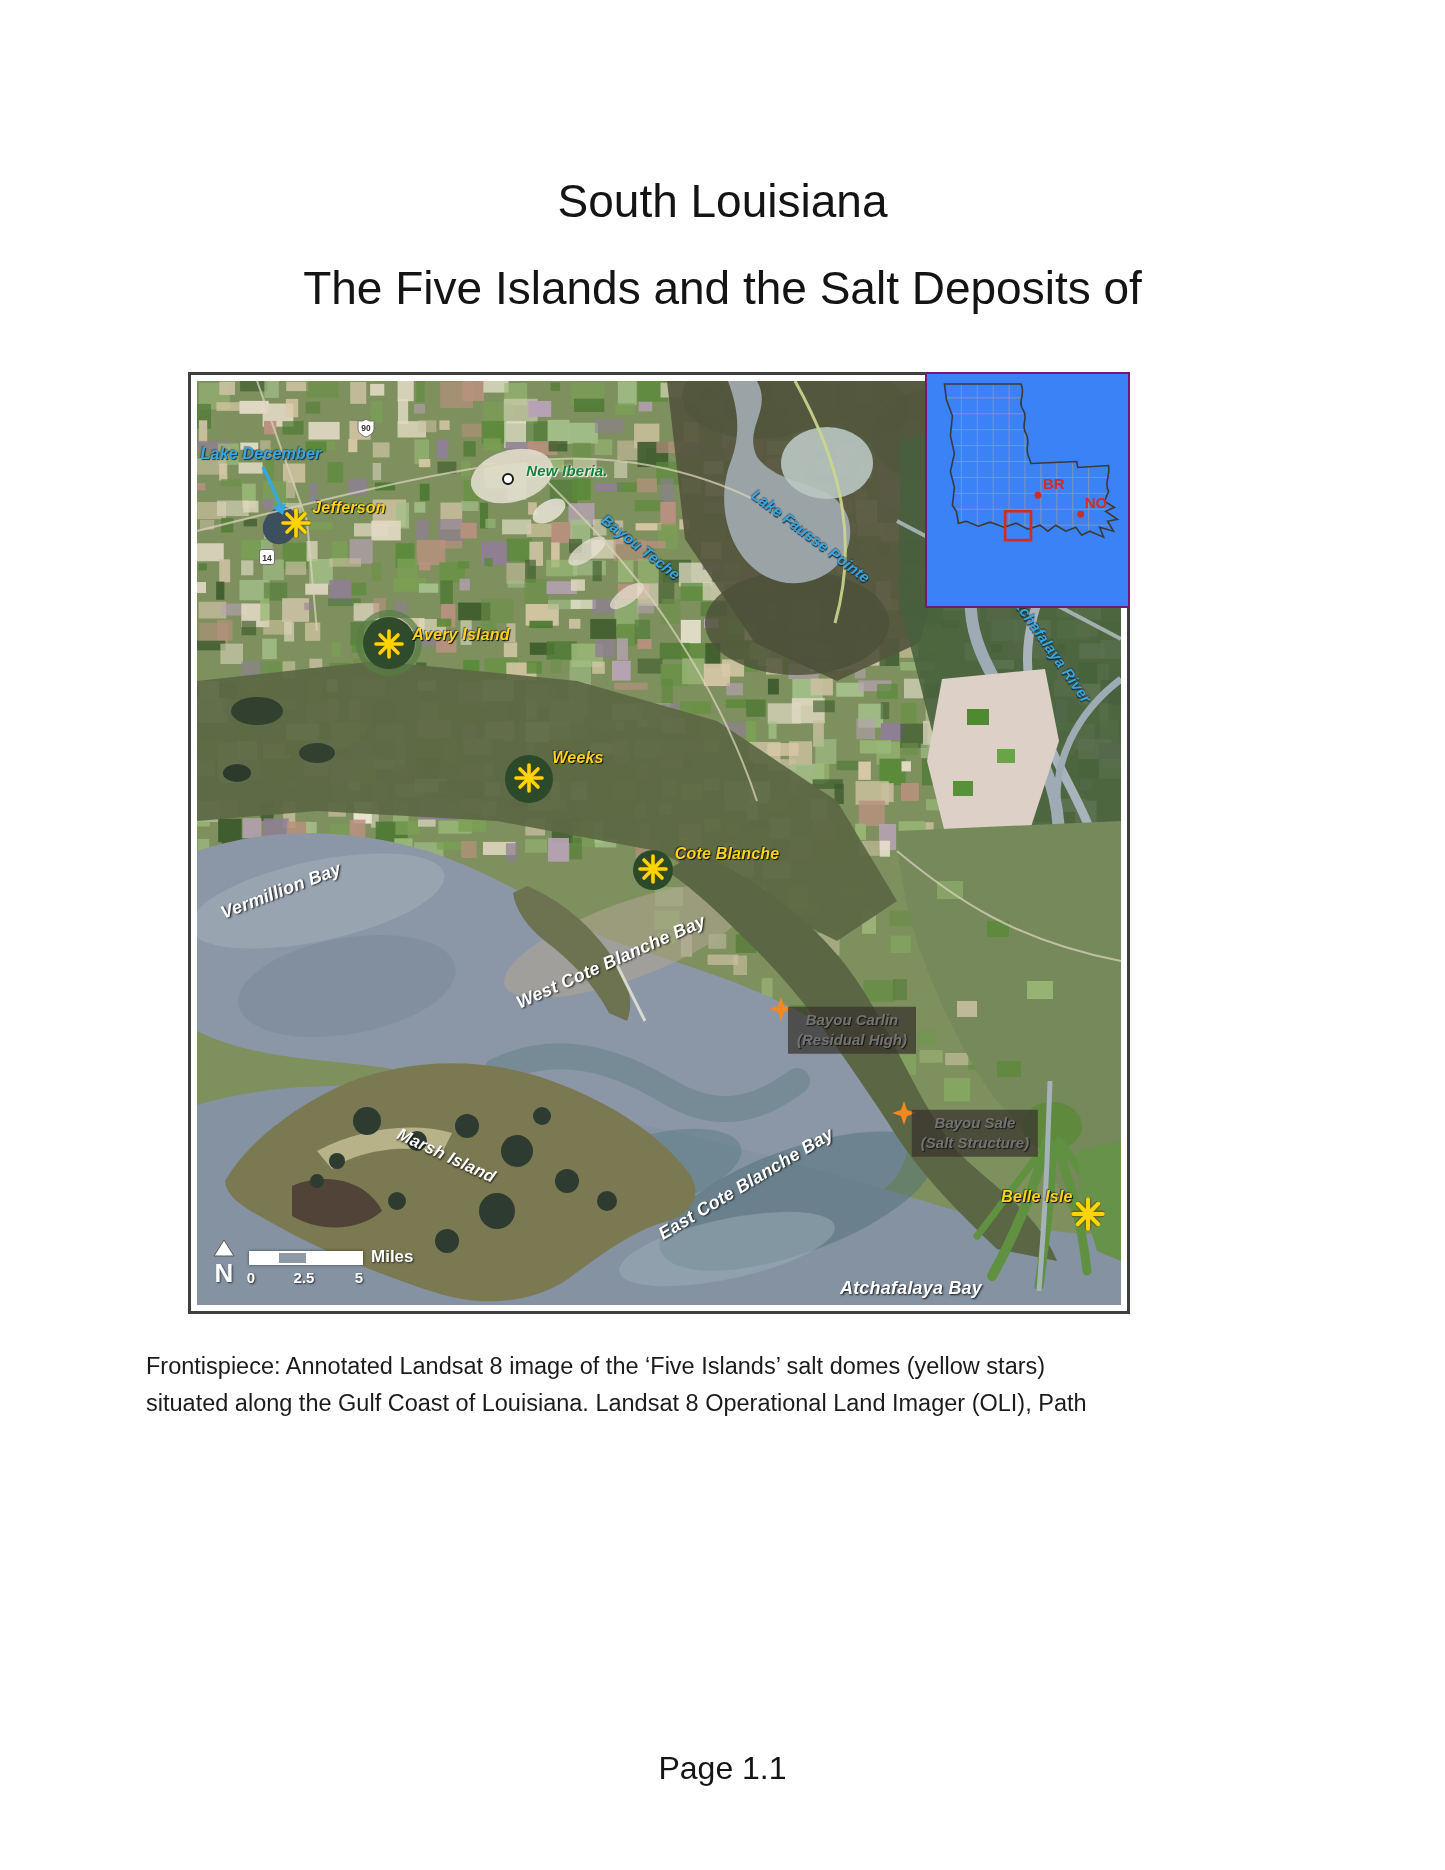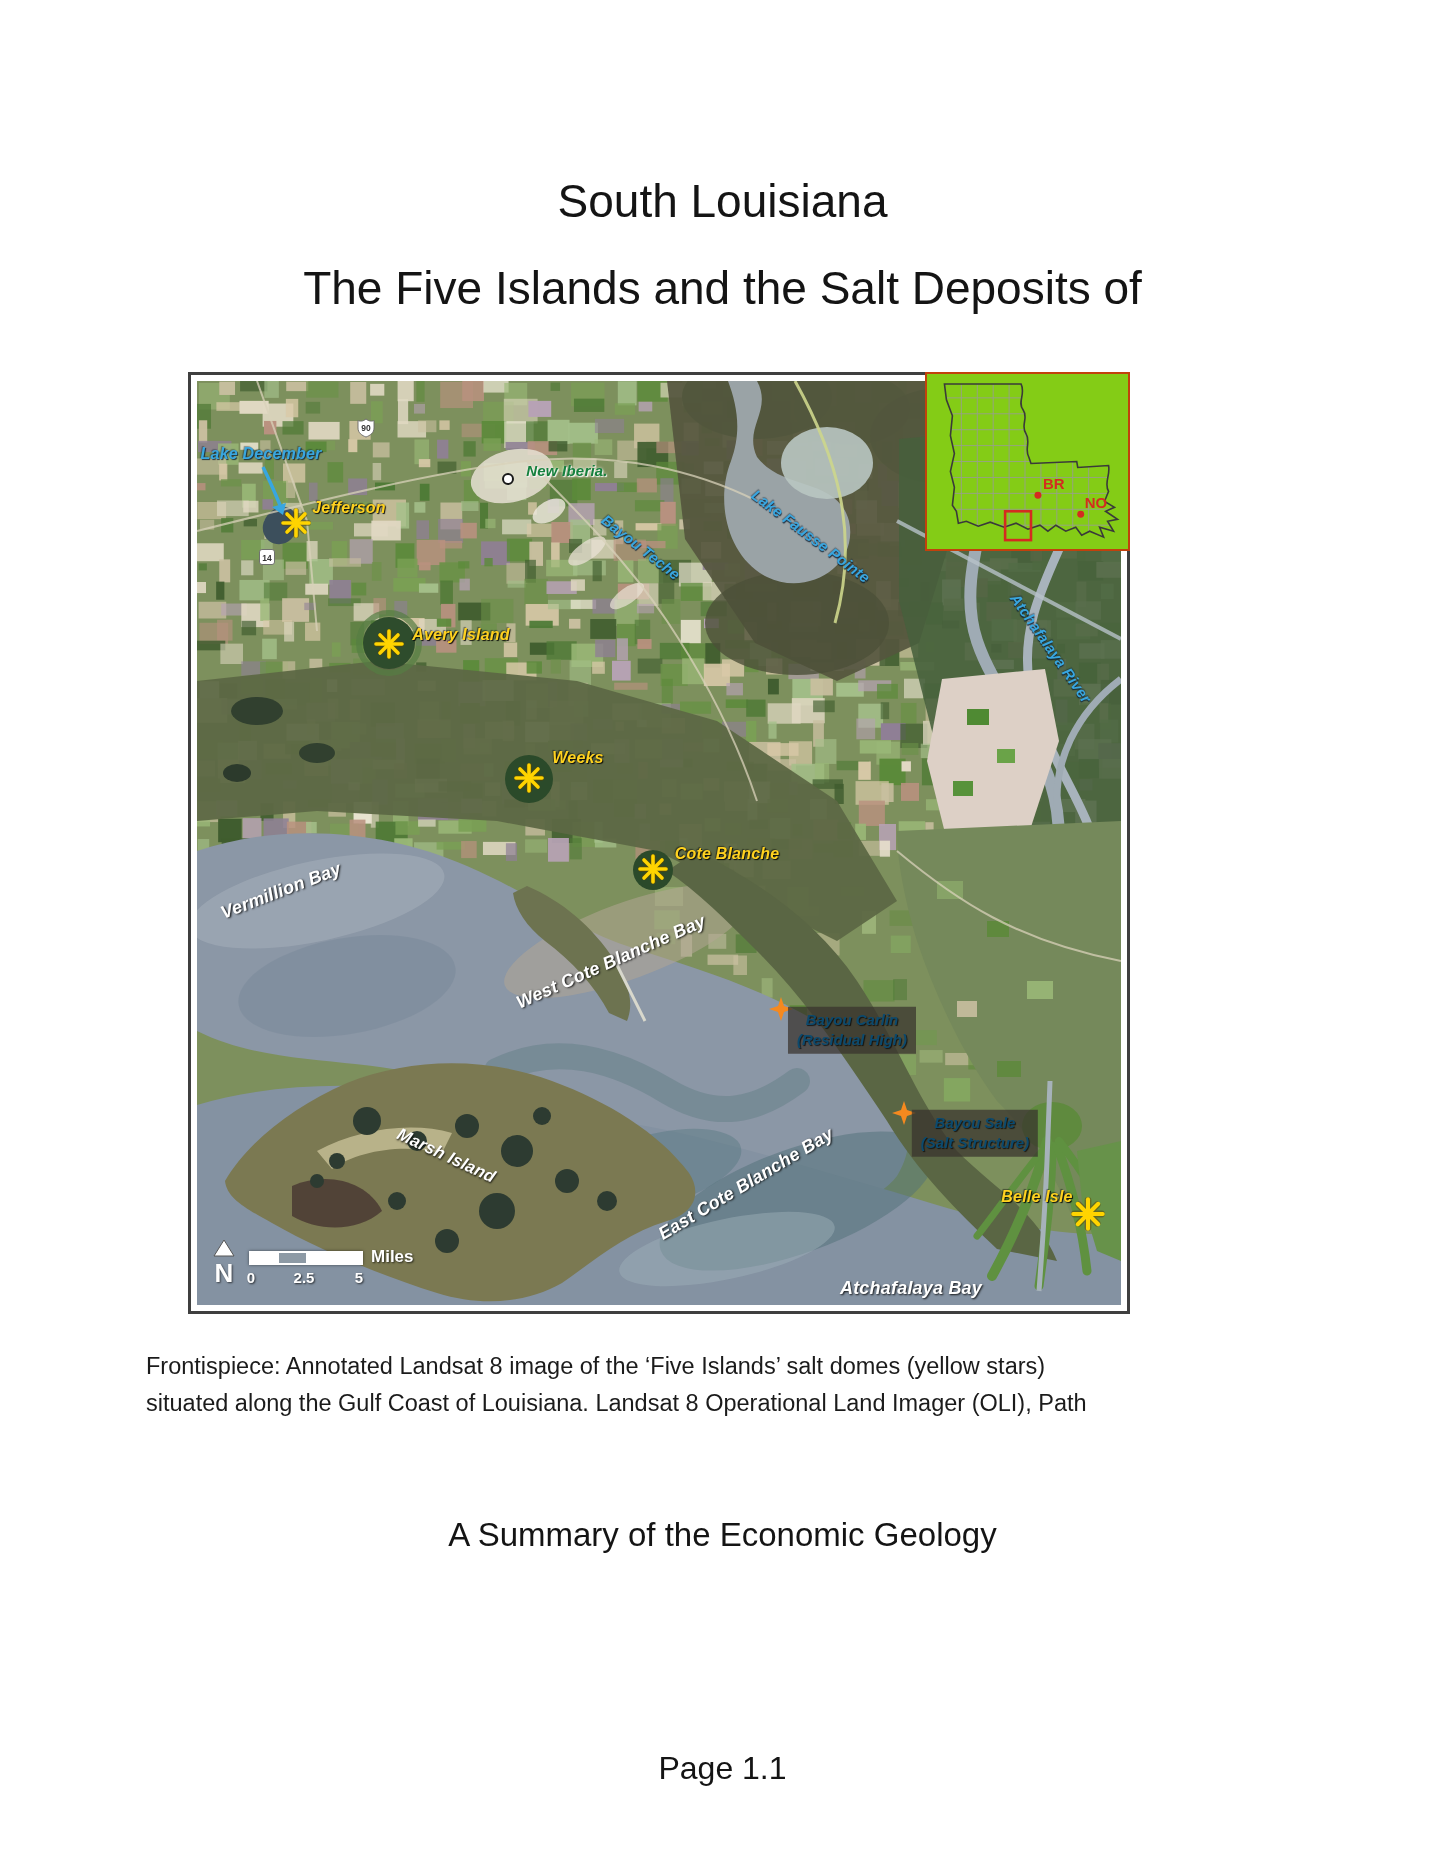--- a/index.html
+++ b/index.html
@@ -12,27 +12,27 @@
              background:#fff;border:3px solid #3f3f3f;padding:6px;}
   .map-stage{position:relative;width:924px;height:924px;}
   .scene{display:block;width:924px;height:924px;}
   .mlbl{position:absolute;white-space:nowrap;font-style:italic;font-weight:700;
         font-size:16px;transform:translate(-50%,-50%);z-index:3;letter-spacing:.2px;}
   .lbl-blue{color:#38a6e0;text-shadow:1px 1px 1px rgba(10,30,50,.85),-1px -1px 1px rgba(10,30,50,.4);}
   .lbl-yellow{color:#ffd21f;text-shadow:1px 1px 1px rgba(0,0,0,.9),-1px -1px 1px rgba(0,0,0,.45);}
   .lbl-white{color:#ffffff;text-shadow:1px 1px 2px rgba(0,0,0,.85);}
   .lbl-black{color:#15803d;text-shadow:0 0 3px rgba(255,255,255,.9),1px 1px 1px rgba(255,255,255,.9);}
   .orangebox{position:absolute;transform:translate(-50%,-50%);z-index:3;text-align:center;
-             font-style:italic;font-weight:700;font-size:15px;line-height:1.35;color:#0c4a6e;
+             font-style:italic;font-weight:700;font-size:15px;line-height:1.35;color:#737373;
              background:rgba(56,50,44,.72);padding:3px 9px;white-space:nowrap;
              text-shadow:1px 1px 1px rgba(0,0,0,.7);}
   .star{position:absolute;transform:translate(-50%,-50%);z-index:2;line-height:0;}
   .shield{position:absolute;transform:translate(-50%,-50%);z-index:2;line-height:0;}
-  .inset{position:absolute;top:-9px;right:-9px;width:205px;height:179px;z-index:5;
-         background:#84cc16;border:2px solid #c2410c;box-sizing:border-box;}
+  .inset{position:absolute;top:-9px;right:-9px;width:205px;height:236px;z-index:5;
+         background:#3b82f6;border:2px solid #701a75;box-sizing:border-box;}
   .north{position:absolute;left:14px;top:858px;z-index:4;text-align:center;width:26px;}
   .north .nletter{display:block;color:#fff;font-weight:700;font-size:26px;line-height:24px;
                   text-shadow:1px 1px 2px rgba(0,0,0,.6);}
   .scalebar{position:absolute;left:52px;top:870px;z-index:4;width:220px;}
   .sb-track{position:relative;width:110px;height:10px;border:2px solid #fff;
             background:#fff;box-shadow:0 0 3px rgba(0,0,0,.5);display:flex;}
   .sb-seg{height:100%;}
   .sb-unit{position:absolute;left:122px;top:-4px;color:#fff;font-weight:700;font-size:17px;
            text-shadow:1px 1px 2px rgba(0,0,0,.7);}
   .sb-ticks{position:relative;width:110px;height:20px;margin-top:4px;}
@@ -1278,16 +1278,15 @@
       </div>
 
     </div>
   </div>
 
   <div class="caption">
     <div>Frontispiece: Annotated Landsat 8 image of the ‘Five Islands’ salt domes (yellow stars)</div>
     <div>situated along the Gulf Coast of Louisiana. Landsat 8 Operational Land Imager (OLI), Path</div>
   </div>
 
-  <div class="subtitle1">A Summary of the Economic Geology</div>
   <div class="pagenum">Page 1.1</div>
 
 </div>
 
 </body></html>

